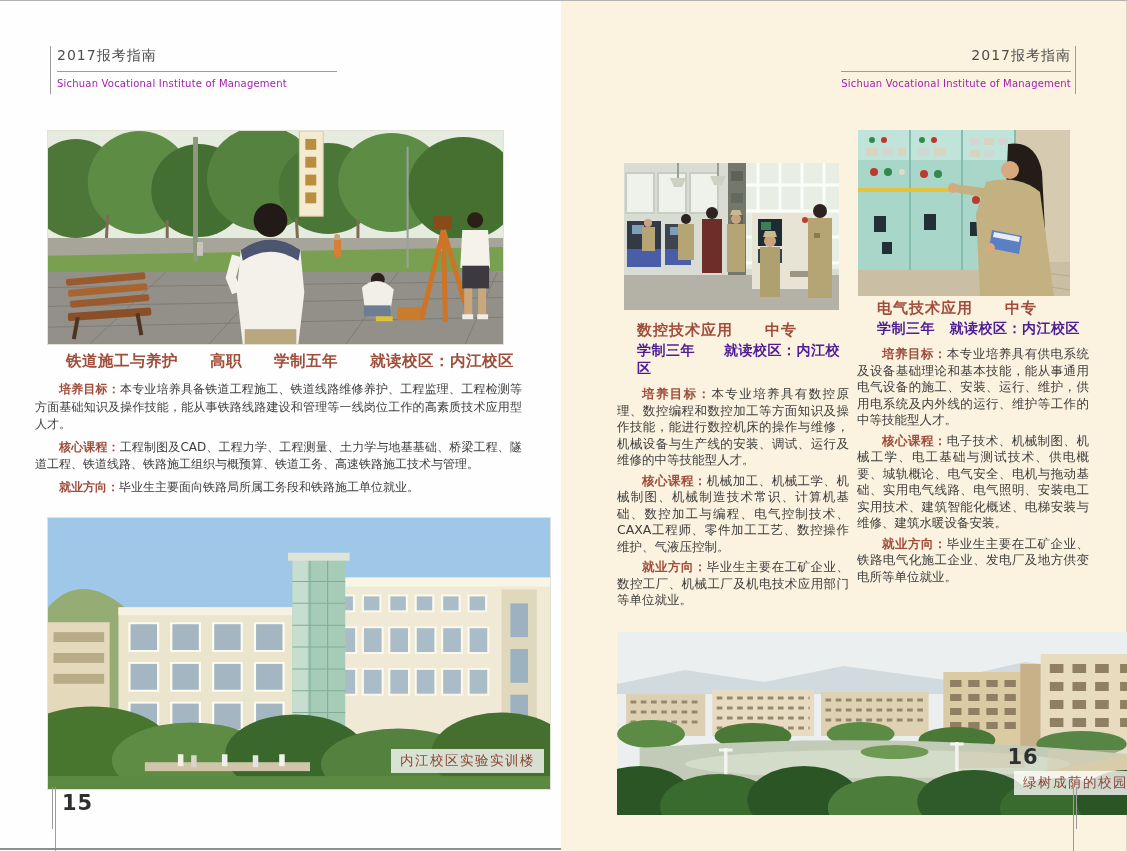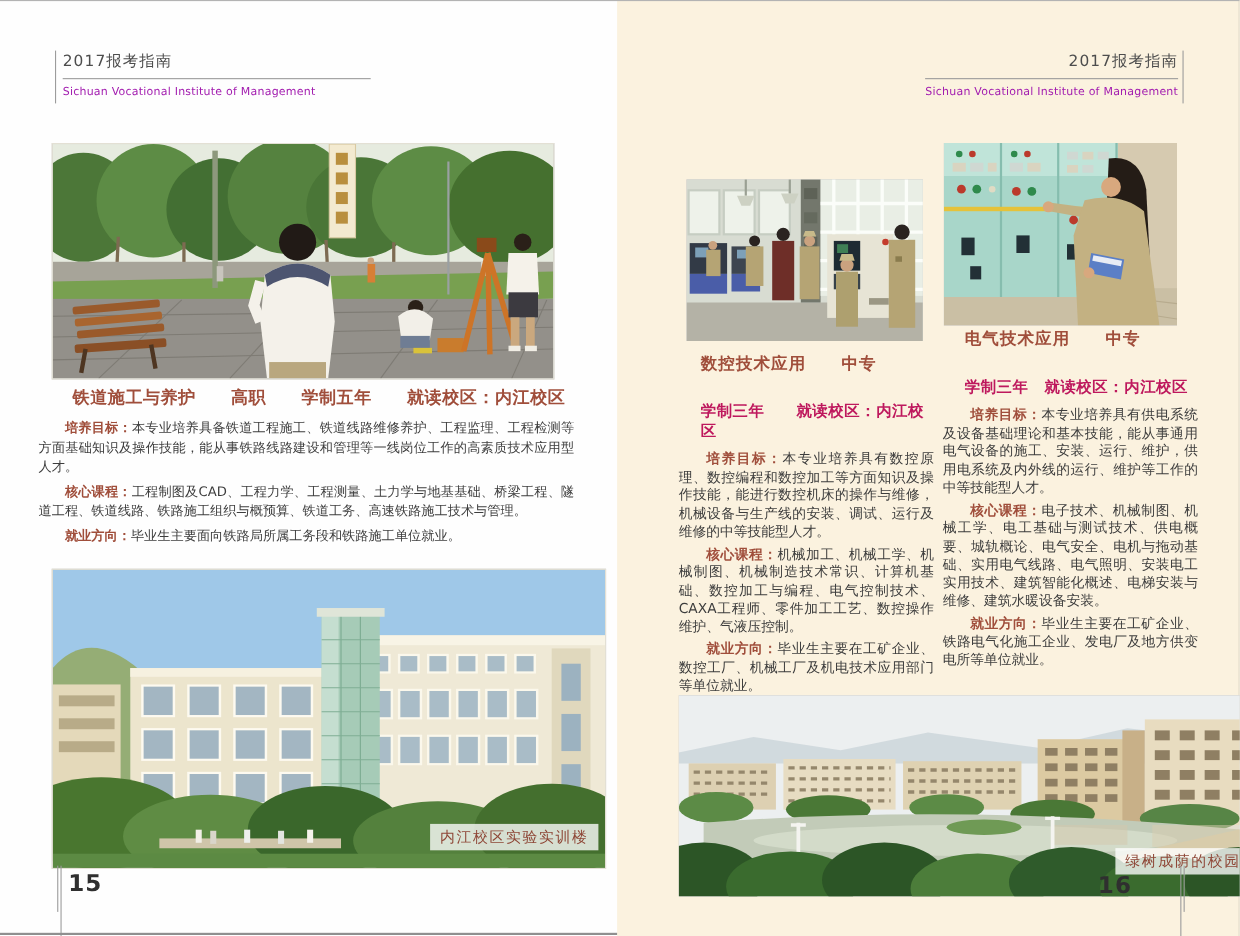--- a/index.html
+++ b/index.html
@@ -43,21 +43,21 @@
     letter-spacing:0.5px; margin:0 0 9px 31px;
   }
   .para {
     font-size:12px; line-height:17.5px; color:#3d3d3d;
     text-align:justify; text-indent:2em; margin-top:5px;
   }
   .para .lbl { color:#a04e3b; font-weight:bold; }
 
   .col { position:absolute; }
   .col .prog-title { font-size:15px; margin:0 0 0 20px; letter-spacing:1px; }
-  .col .prog-sub { color:#be185d; font-weight:bold; font-size:14px; margin:25px 0 8px 20px; letter-spacing:0.5px; }
+  .col .prog-sub { color:#4c1d95; font-weight:bold; font-size:14px; margin:2px 0 8px 20px; letter-spacing:0.5px; }
   .col .para { font-size:12.5px; line-height:16.5px; margin-top:4px; }
 
   .pagenum { position:absolute; font-size:21px; font-weight:bold; color:#2f2f2f; letter-spacing:1px; }
 </style>
 </head>
 <body>
 
 <div class="hairline-top"></div>
 <div class="hairline-bottom-left"></div>
 
@@ -515,16 +515,16 @@
         <ellipse cx="165" cy="168" rx="50" ry="34" fill="#2c5526"></ellipse>
         <ellipse cx="240" cy="176" rx="54" ry="32" fill="#4c7d3a"></ellipse>
         <ellipse cx="315" cy="170" rx="50" ry="32" fill="#2f5b2b"></ellipse>
         <ellipse cx="390" cy="176" rx="52" ry="30" fill="#3a6b2e"></ellipse>
         <ellipse cx="450" cy="170" rx="44" ry="32" fill="#2c5526"></ellipse>
       </g>
     </svg>
     <div class="caption" style="right:8px; bottom:20px;">绿树成荫的校园</div>
   </div>
 
-  <div class="pagenum" style="left:437px; top:745px; width:50px; text-align:left;margin-top:48px;">16</div>
+  <div class="pagenum" style="left:437px; top:745px; width:50px; text-align:center;">16</div>
   <div class="vrule" style="left:515px; top:787px; height:42px;"></div>
   <div class="vrule" style="left:512px; top:787px; height:64px;"></div>
 </div>
 
 </body></html>

